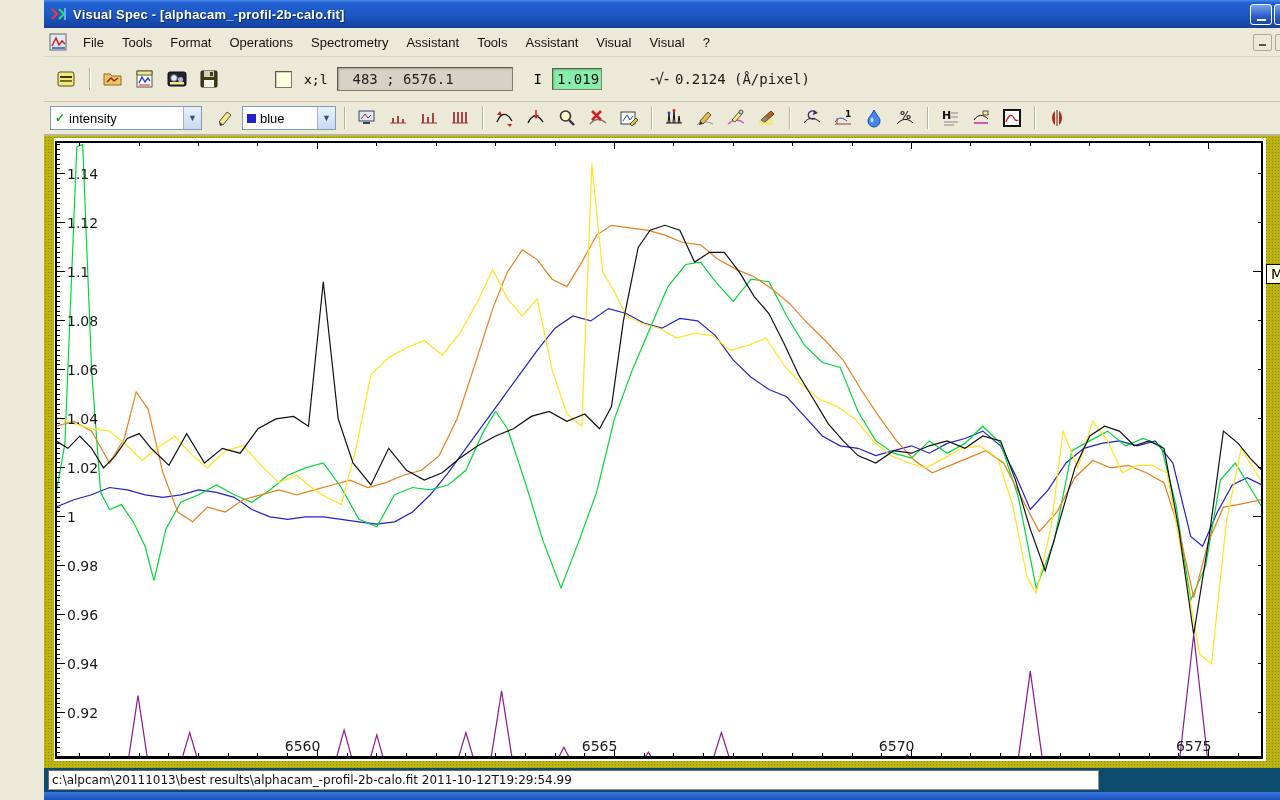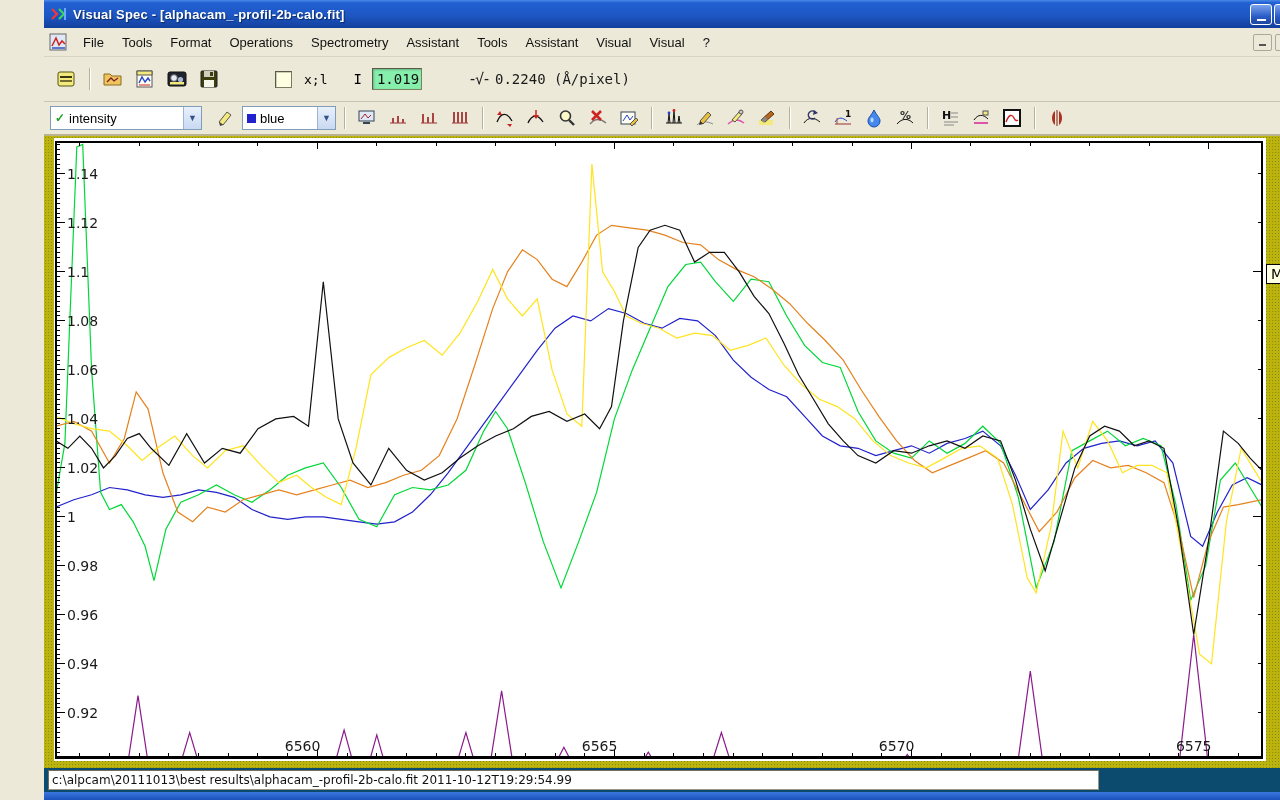--- a/index.html
+++ b/index.html
@@ -171,25 +171,26 @@
     <span class="tb-btn">
       <svg width="22" height="22" viewBox="0 0 22 22">
           <rect x="3" y="3" width="16" height="16" rx="1" fill="#3d3d0e" stroke="#222"></rect>
           <rect x="6" y="3" width="10" height="6" fill="#cfcfc0"></rect>
           <rect x="12" y="4" width="3" height="4" fill="#3d3d0e"></rect>
           <rect x="6" y="12" width="10" height="7" fill="#f5f5ea"></rect>
         </svg>
     </span>
     <span class="checkbox"></span>
     <span class="coord-label">x;l</span>
+    <span class="field gray">483 ; 6576.1</span>
     <span class="i-label">I</span>
     <span class="field yellow">1.019</span>
     <span class="dispersion">
       <span class="sqrt-glyph">-√-</span>
-      <span>0.2240 (Å/pixel)</span>
+      <span>0.2124 (Å/pixel)</span>
     </span>
   </div>
 
   <div class="toolbar2">
     <span class="combo series">
       <span class="cb-text">
           <span class="check-green">✓</span>
           <span>intensity</span>
         </span>
       <span class="cb-arrow">▼</span>

